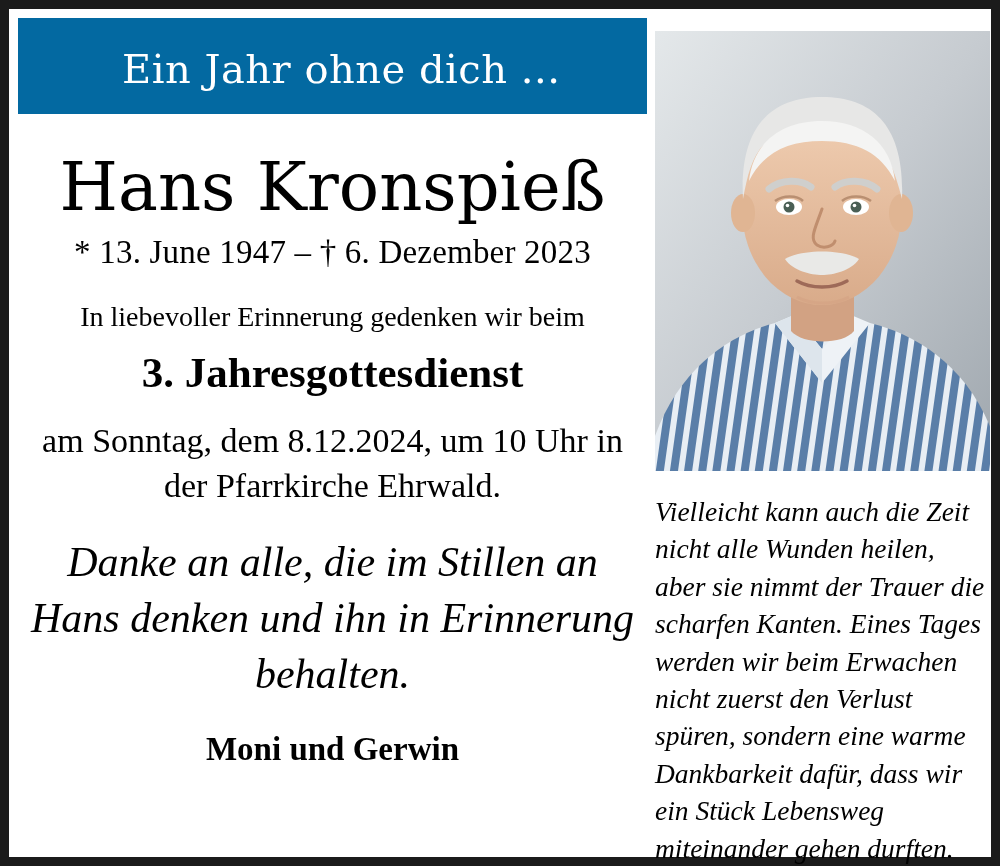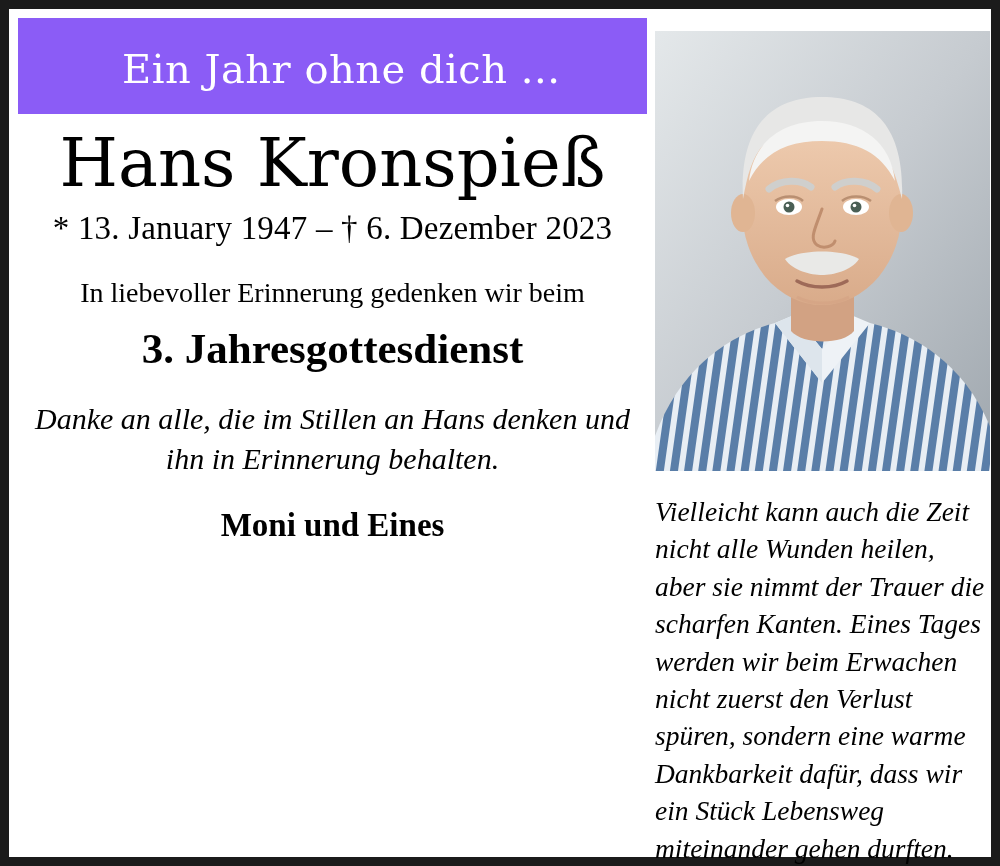--- a/index.html
+++ b/index.html
@@ -24,21 +24,21 @@
     background: #ffffff;
   }
 
   
   .banner {
     position: absolute;
     left: 9px;
     top: 9px;
     width: 629px;
     height: 96px;
-    background: #8b5cf6;
+    background: #0369a1;
   }
   .banner-text {
     position: absolute;
     left: 104px;
     top: 28px;
     font-family: "DejaVu Serif", serif;
     font-size: 40px;
     font-style: normal;
     color: #ffffff;
     letter-spacing: 0.5px;
@@ -49,21 +49,21 @@
   .left-col {
     position: absolute;
     left: 9px;
     top: 105px;
     width: 629px;
     height: 752px;
     text-align: center;
   }
 
   .name {
-    margin-top: 14px;
+    margin-top: 38px;
     font-family: "DejaVu Serif", serif;
     font-size: 67px;
     line-height: 1.05;
     letter-spacing: 0px;
     white-space: nowrap;
   }
 
   .dates {
     margin-top: 12px;
     font-size: 33px;
@@ -85,21 +85,21 @@
   }
 
   .service-details {
     margin-top: 22px;
     font-size: 34px;
     line-height: 1.32;
   }
 
   .thanks {
     margin-top: 26px;
-    font-size: 30px;
+    font-size: 42px;
     font-style: italic;
     line-height: 1.33;
   }
 
   .signature {
     margin-top: 28px;
     font-size: 33px;
     font-weight: bold;
   }
 
@@ -134,25 +134,26 @@
 <body>
 
 <div class="notice">
 
   <div class="banner">
     <div class="banner-text">Ein Jahr ohne dich ...</div>
   </div>
 
   <div class="left-col">
     <div class="name">Hans Kronspieß</div>
-    <div class="dates">* 13. January 1947 – † 6. Dezember 2023</div>
+    <div class="dates">* 13. June 1947 – † 6. Dezember 2023</div>
     <div class="memorial-line">In liebevoller Erinnerung gedenken wir beim</div>
     <div class="service-title">3. Jahresgottesdienst</div>
+    <div class="service-details">am Sonntag, dem 8.12.2024, um 10 Uhr in der Pfarrkirche Ehrwald.</div>
     <div class="thanks">Danke an alle, die im Stillen an Hans denken und ihn in Erinnerung behalten.</div>
-    <div class="signature">Moni und Eines</div>
+    <div class="signature">Moni und Gerwin</div>
   </div>
 
   <div class="right-col">
 
     <div class="portrait">
       <svg width="335" height="440" viewBox="0 0 335 440" xmlns="http://www.w3.org/2000/svg" role="img" aria-label="portrait">
         <defs>
           <linearGradient id="bg" x1="0" y1="0" x2="1" y2="1">
             <stop offset="0%" stop-color="#e4e8ea"></stop>
             <stop offset="50%" stop-color="#c6cbd0"></stop>

